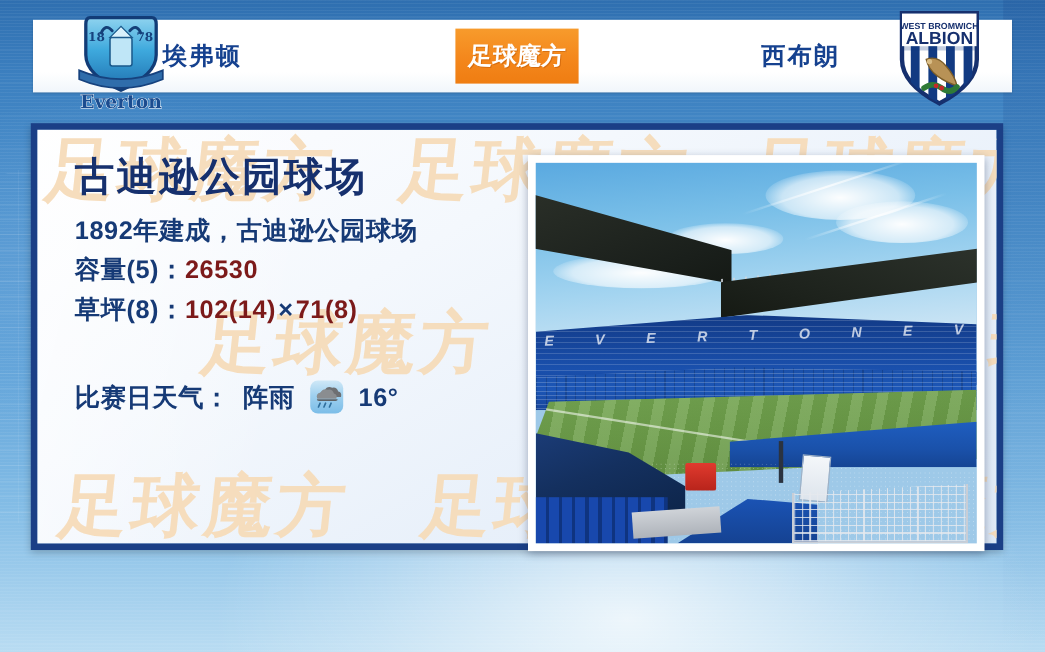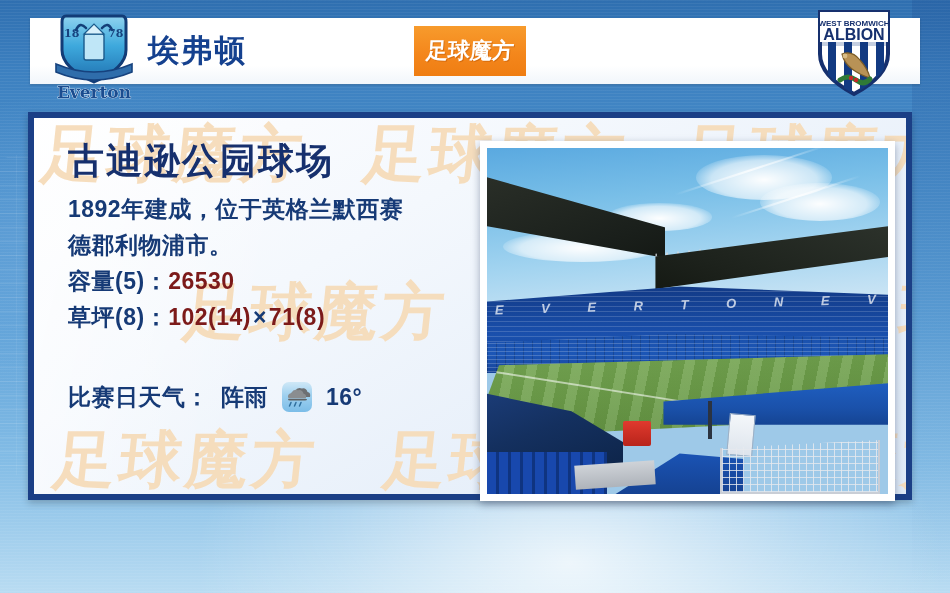--- a/index.html
+++ b/index.html
@@ -64,30 +64,30 @@
     width: 890px; height: 66px;
     background: linear-gradient(180deg, #ffffff 0%, #ffffff 72%, #f1f6fb 100%);
     box-shadow: 0 1px 2px rgba(0,0,0,0.18);
   }
   .crest {
     position: absolute;
     top: 6px;
     width: 96px; height: 94px;
     z-index: 7;
   }
-  .crest.home { left: 46px; }
+  .crest.home { left: 62px; }
   .crest.away { left: 806px; }
   .crest svg { display: block; width: 100%; height: 100%; }
 
   .team-name {
     position: absolute;
     top: 30px;
     height: 42px;
     line-height: 42px;
-    font-size: 31px;
+    font-size: 22px;
     font-weight: bold;
     color: #15418f;
     letter-spacing: 2px;
     z-index: 8;
     white-space: nowrap;
   }
   .team-name.home { left: 148px; }
   .team-name.away { left: 692px; }
 
   .brand-logo {
@@ -412,20 +412,21 @@
         <text x="48" y="92" text-anchor="middle" font-size="17" font-weight="bold" fill="#1b4c8f" font-family="DejaVu Serif, serif" stroke="#ffffff" stroke-width="0.7" paint-order="stroke">Everton</text>
       </svg>
     </div>
 
     <div class="team-name home">埃弗顿</div>
 
     <div class="brand-logo">
       <span>足球魔方</span>
     </div>
 
+    <div class="team-name away">西布朗</div>
 
     <div class="crest away">
       <svg viewBox="0 0 96 94" xmlns="http://www.w3.org/2000/svg">
         <defs>
           <clipPath id="wbaClip">
             <path d="M14 6 L82 6 L82 48 Q82 70 48 88 Q14 70 14 48 Z"></path>
           </clipPath>
         </defs>
         <path d="M14 6 L82 6 L82 48 Q82 70 48 88 Q14 70 14 48 Z" fill="#ffffff" stroke="#16306e" stroke-width="4"></path>
         <g clip-path="url(#wbaClip)">
@@ -457,22 +458,21 @@
     <div class="wm e">足球魔方</div>
     <div class="wm f">足球魔方</div>
     <div class="wm g">足球魔方</div>
     <div class="wm h">足球魔方</div>
     <div class="wm i">足球魔方</div>
 
     <div class="info">
 
       <div class="stadium-title">古迪逊公园球场</div>
 
-      <div class="info-line">1892年建成，位于英格兰默西赛</div>
-      <div class="info-line">德郡利物浦市。</div>
+      <div class="info-line">1892年建成，古迪逊公园球场</div>
 
       <div class="info-line">
         <span>容量(5)：</span><span class="val-red">26530</span>
       </div>
 
       <div class="info-line">
         <span>草坪(8)：</span><span class="val-red">102(14)</span><span class="times-sym">×</span><span class="val-red">71(8)</span>
       </div>
 
 

